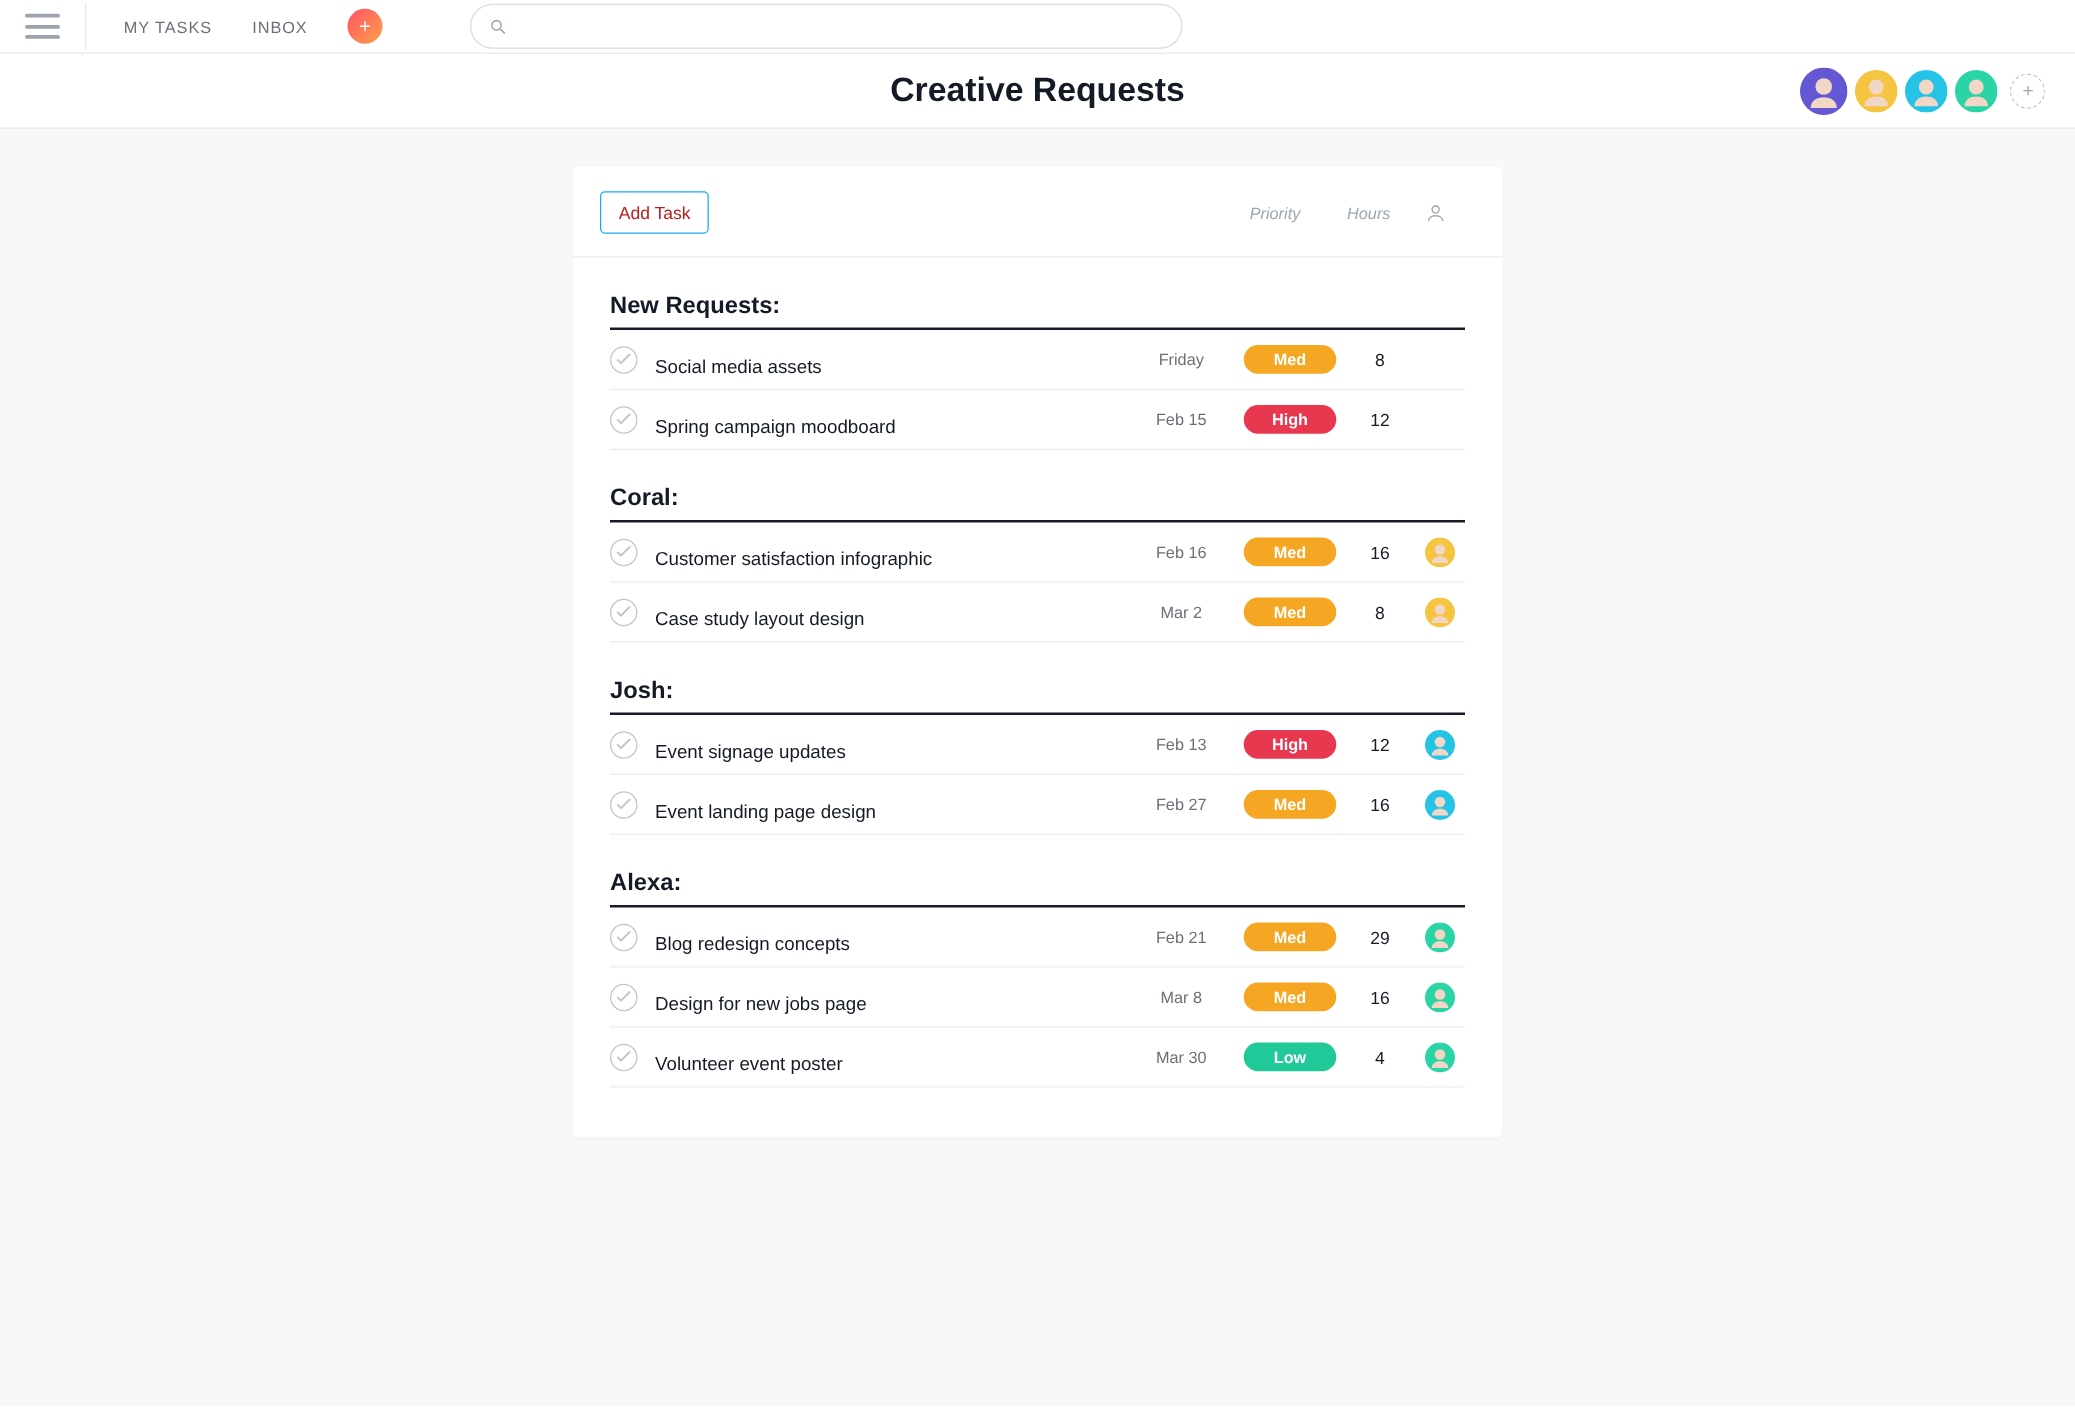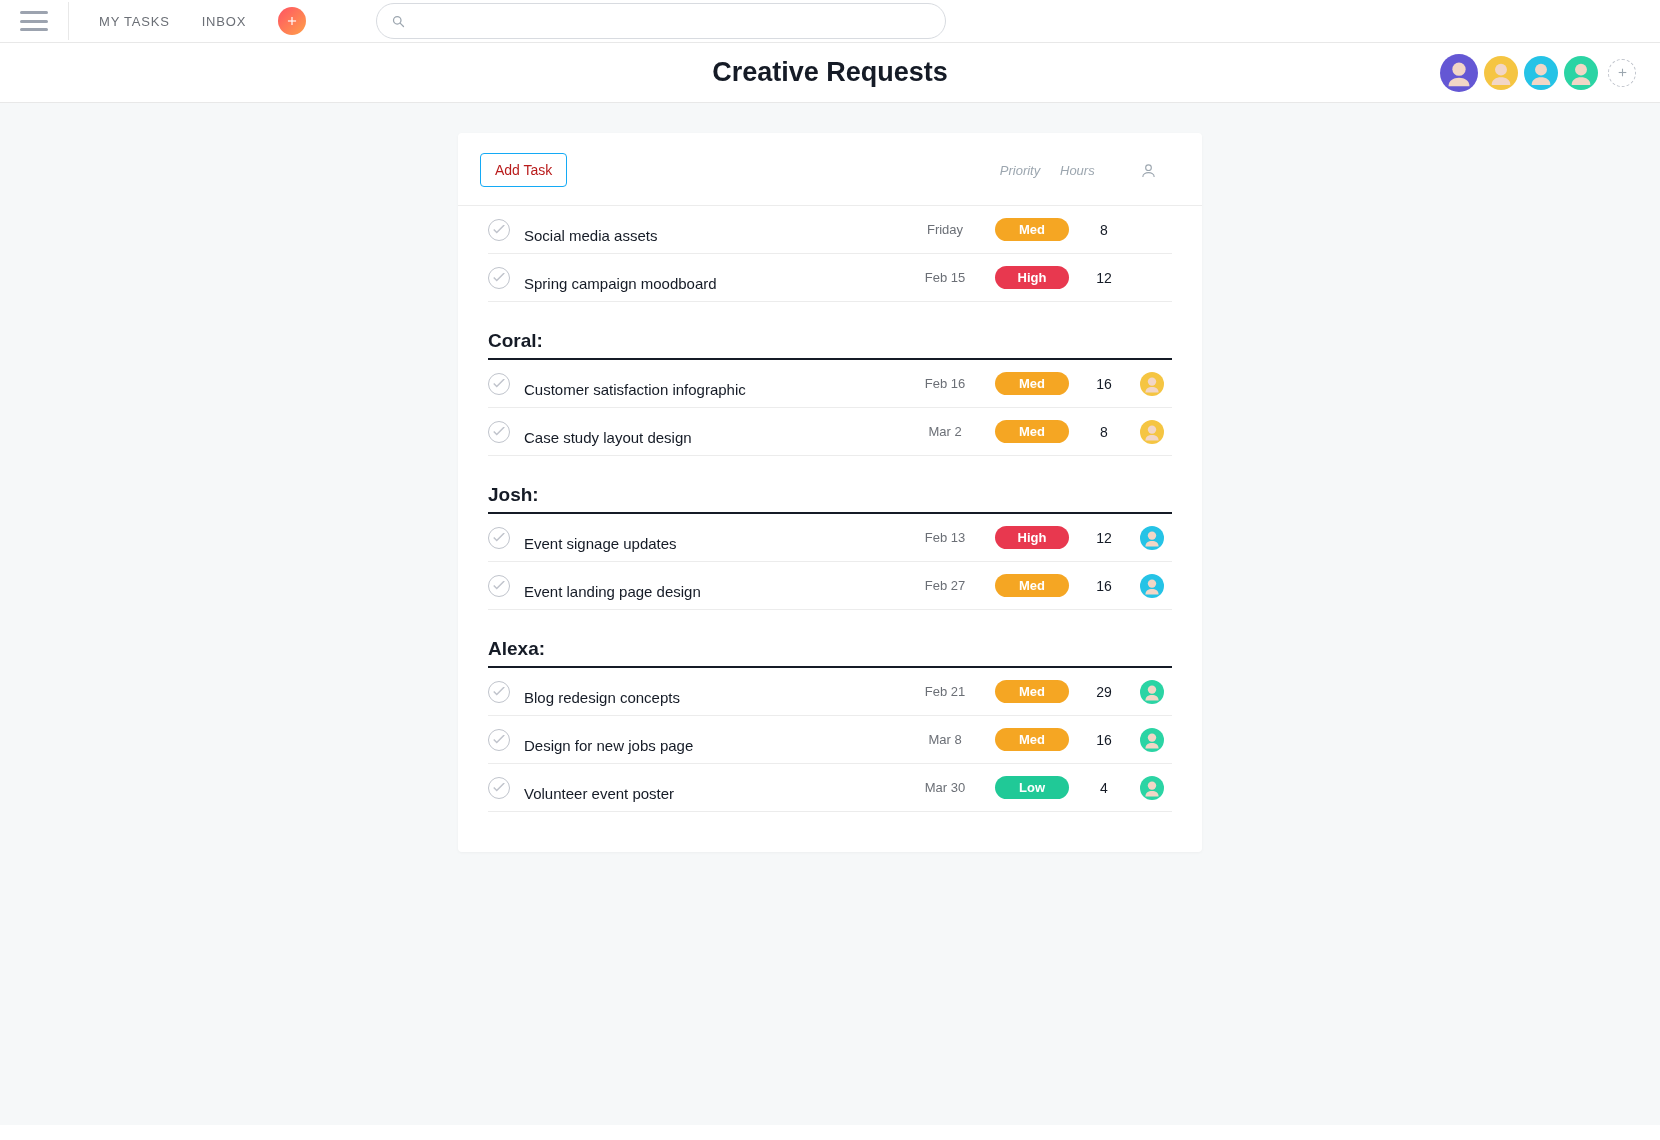--- a/index.html
+++ b/index.html
@@ -156,21 +156,21 @@
     }
     .col-labels {
       margin-left: auto;
       display: flex;
       align-items: center;
       color: #9ca6af;
       font-size: 13px;
       font-style: italic;
     }
     .col-priority { width: 80px; text-align: center; }
-    .col-hours { width: 70px; }
+    .col-hours { width: 70px; text-align: center; }
     .col-assignee { width: 36px; display:flex; justify-content:center; }
     .col-assignee svg { width: 17px; height: 17px; color: #9ca6af; }
 
     .sections { padding: 0 30px; }
     .section-title {
       font-size: 19px;
       font-weight: 700;
       color: #151b26;
       margin-top: 28px;
       padding-bottom: 6px;
@@ -305,20 +305,21 @@
         <div class="col-assignee">
           <svg viewBox="0 0 24 24">
               <circle cx="12" cy="8" r="4" fill="none" stroke="currentColor" stroke-width="1.6"></circle>
               <path d="M4 21c0-4 4-6 8-6s8 2 8 6" fill="none" stroke="currentColor" stroke-width="1.6"></path>
             </svg>
         </div>
       </div>
     </div>
     <div class="sections" id="sections-root">
 
+    <div class="section-title">New Requests:</div>
         <div class="task-row">
       <div class="check">
         <svg viewBox="0 0 16 12">
               <path d="M1 6l4 4 10-10" fill="none" stroke="currentColor" stroke-width="2"></path>
             </svg>
       </div>
       <div class="task-title">Social media assets</div>
       <div class="date">Friday</div>
       <div class="priority-cell">
         <span class="pill pill-med">Med</span>

